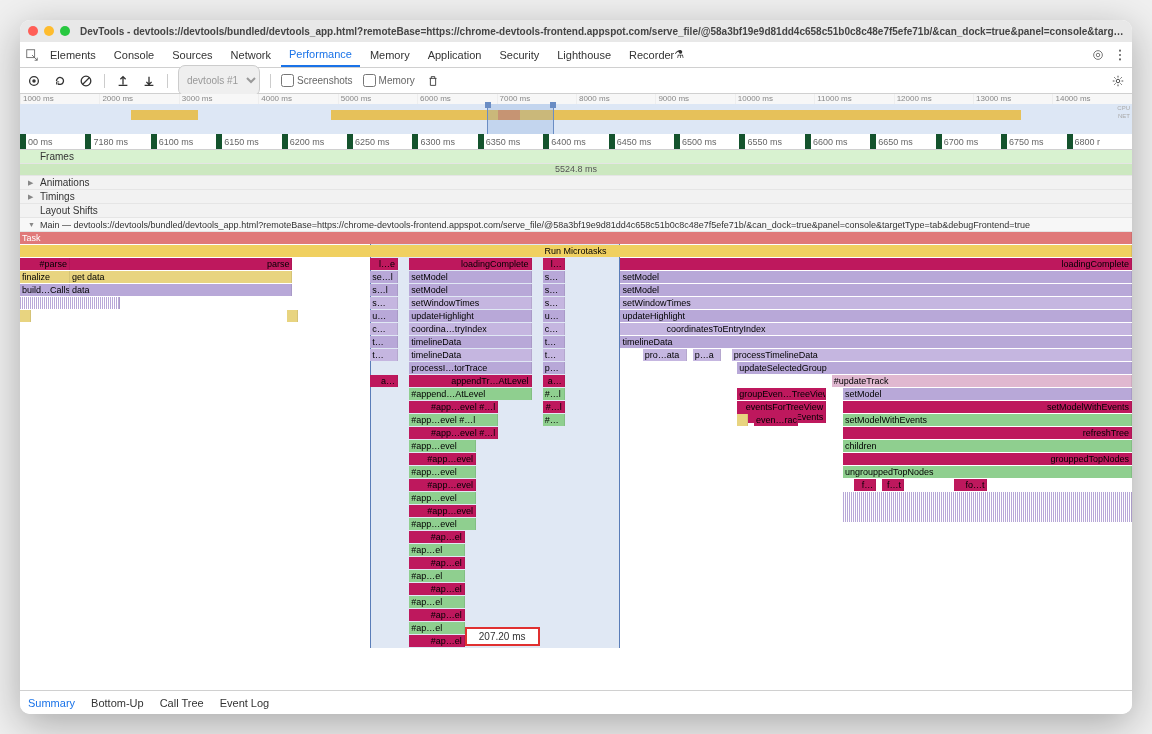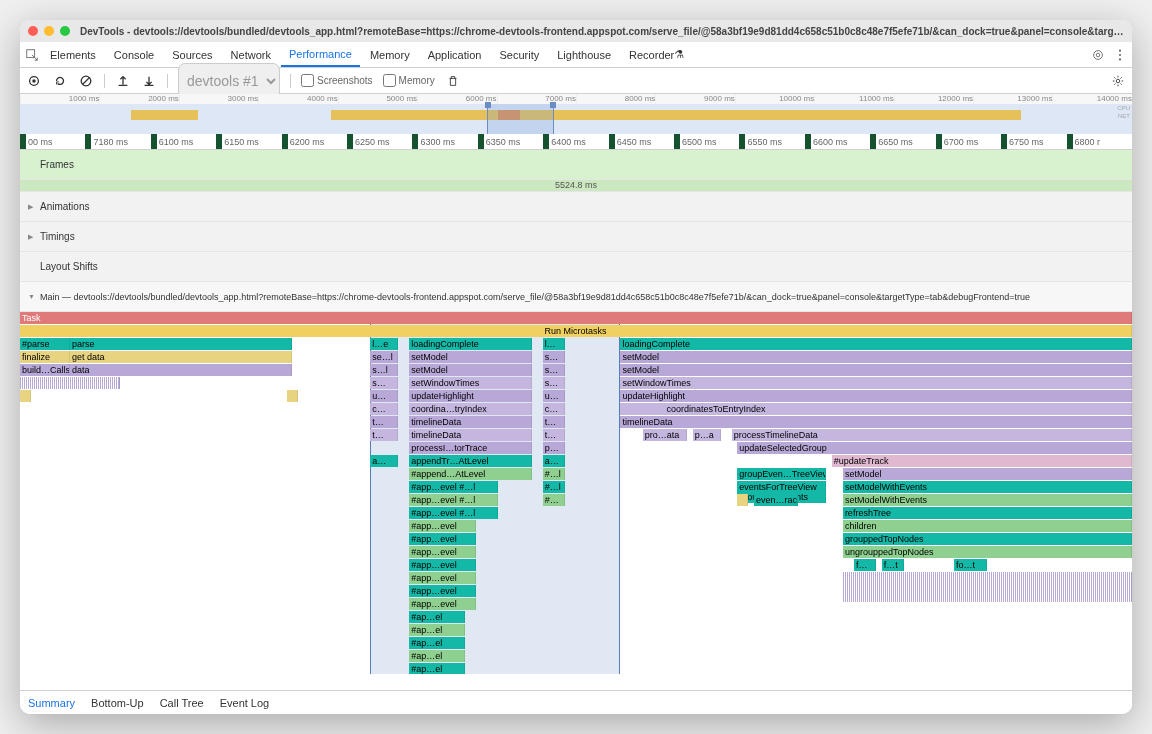--- a/index.html
+++ b/index.html
@@ -18,54 +18,54 @@
 
 .tabs { height: 26px; border-bottom: 1px solid #d0d0d0; display: flex; align-items: center; font-size: 11px; color: #333; padding: 0 4px; gap: 2px; }
 .tabs .icon { width: 16px; height: 16px; display: flex; align-items: center; justify-content: center; color: #666; }
 .tab { padding: 0 8px; height: 100%; display: flex; align-items: center; cursor: pointer; }
 .tab.active { color: #1a73e8; border-bottom: 2px solid #1a73e8; }
 .tabs .right { margin-left: auto; display:flex; gap:6px; align-items:center; }
 
 
 .toolbar { height: 26px; border-bottom: 1px solid #d0d0d0; display: flex; align-items: center; font-size: 11px; padding: 0 6px; gap: 10px; color: #666; }
 .toolbar .tbtn { width: 16px; height: 16px; display:flex; align-items:center; justify-content:center; cursor:pointer; }
-.toolbar select { font-size: 14px; border: 1px solid #ccc; border-radius: 7px; padding: 8px 4px; color:#999; }
+.toolbar select { font-size: 10px; border: 1px solid #ccc; border-radius: 7px; padding: 8px 4px; color:#999; }
 .toolbar label { display:flex; align-items:center; gap:3px; font-size: 10px; }
 .toolbar .gear { margin-left: auto; }
 
 
 .overview { height: 40px; background: #f7f7f7; border-bottom: 1px solid #d0d0d0; position: relative; font-size: 8px; color: #888; }
-.ov-ticks { display: flex; height: 10px; text-align: right; }
+.ov-ticks { display: flex; height: 10px; }
 .ov-ticks span { flex: 1; border-left: 1px solid #eee; padding-left: 2px; }
 .ov-body { height: 30px; position: relative; background: linear-gradient(to right, #dde7f5 0%, #dde7f5 100%); }
 .ov-yellow { position: absolute; top: 6px; height: 10px; background: #e6c15a; }
 .ov-sel { position: absolute; top:0; height:100%; background: rgba(120,160,220,0.25); border-left:1px solid #6a8dc4; border-right:1px solid #6a8dc4; }
 .ov-handle { position:absolute; top:-2px; width:6px; height:6px; background:#6a8dc4; }
 .ov-labels { position:absolute; right:2px; top:0; font-size:6px; color:#aaa; text-align:right; line-height:8px;}
 
 
 .ruler { height: 16px; border-bottom: 1px solid #d0d0d0; display:flex; font-size: 9px; color: #666; position:relative; }
 .ruler span { flex:1; border-left: 6px solid #14532d; padding-left:2px; display:flex; align-items:center; }
 
 
 .tracks { position: relative; font-size: 10px; }
-.track-header { height: 30px; background: #f2f2f2; border-bottom: 1px solid #e5e5e5; display:flex; align-items:center; padding-left: 20px; color:#333; }
+.track-header { height: 14px; background: #f2f2f2; border-bottom: 1px solid #e5e5e5; display:flex; align-items:center; padding-left: 20px; color:#333; }
 .track-header.arrow::before { content:"▶"; font-size:7px; position:absolute; left:8px; color:#888; }
 .track-header.arrow-down::before { content:"▼"; font-size:7px; position:absolute; left:8px; color:#888; }
 .track-header.frames { background: #d8f2d0; }
 .track-header.main { background: #f7f7f7; font-size:9px; white-space:nowrap; overflow:hidden; }
 .frames-body { height:12px; background: linear-gradient(to right, #cce8c0, #cce8c0); border-bottom:1px solid #e5e5e5; text-align:center; font-size:9px; color:#555; }
 
 
 .flame { position: relative; background: #fff; }
 .flame-row { height: 13px; position: relative; }
 .flame-bar { position: absolute; height: 12px; top:0; font-size: 9px; line-height:12px; padding:0 2px; overflow:hidden; white-space:nowrap; border-right:1px solid rgba(0,0,0,0.08); }
 .c-task { background: #e07979; color:#fff; }
 .c-micro { background: #f0d060; text-align: center; }
-.c-green { background: #14b8a6; }
+.c-green { background: #be185d; text-align: right; }
 .c-green2 { background: #8fcf8f; }
 .c-purple { background: #b8a8d8; }
 .c-purple2 { background: #c5b6e0; }
 .c-yellow { background: #e8d480; }
 .c-pink { background: #e0b8d0; }
 .c-stripe { background: repeating-linear-gradient(90deg,#b8a8d8 0 1px,#fff 1px 2px); }
 
 
 .sel-overlay { position:absolute; top:0; bottom:0; background: rgba(100,140,200,0.2); border-left:1px solid #5a7db8; border-right:1px solid #5a7db8; pointer-events:none; }
 

